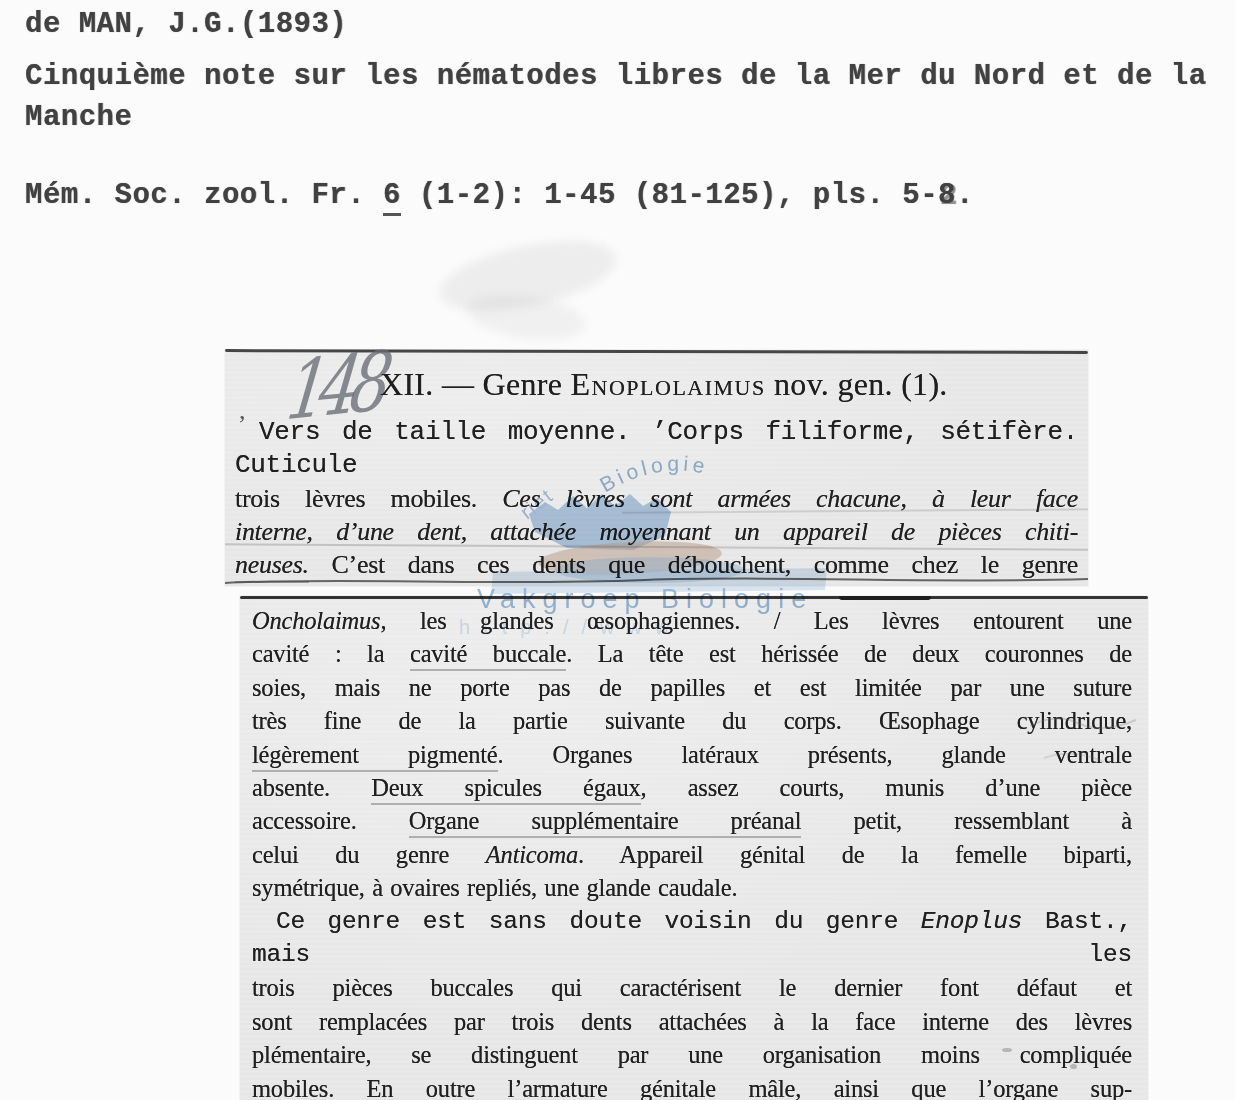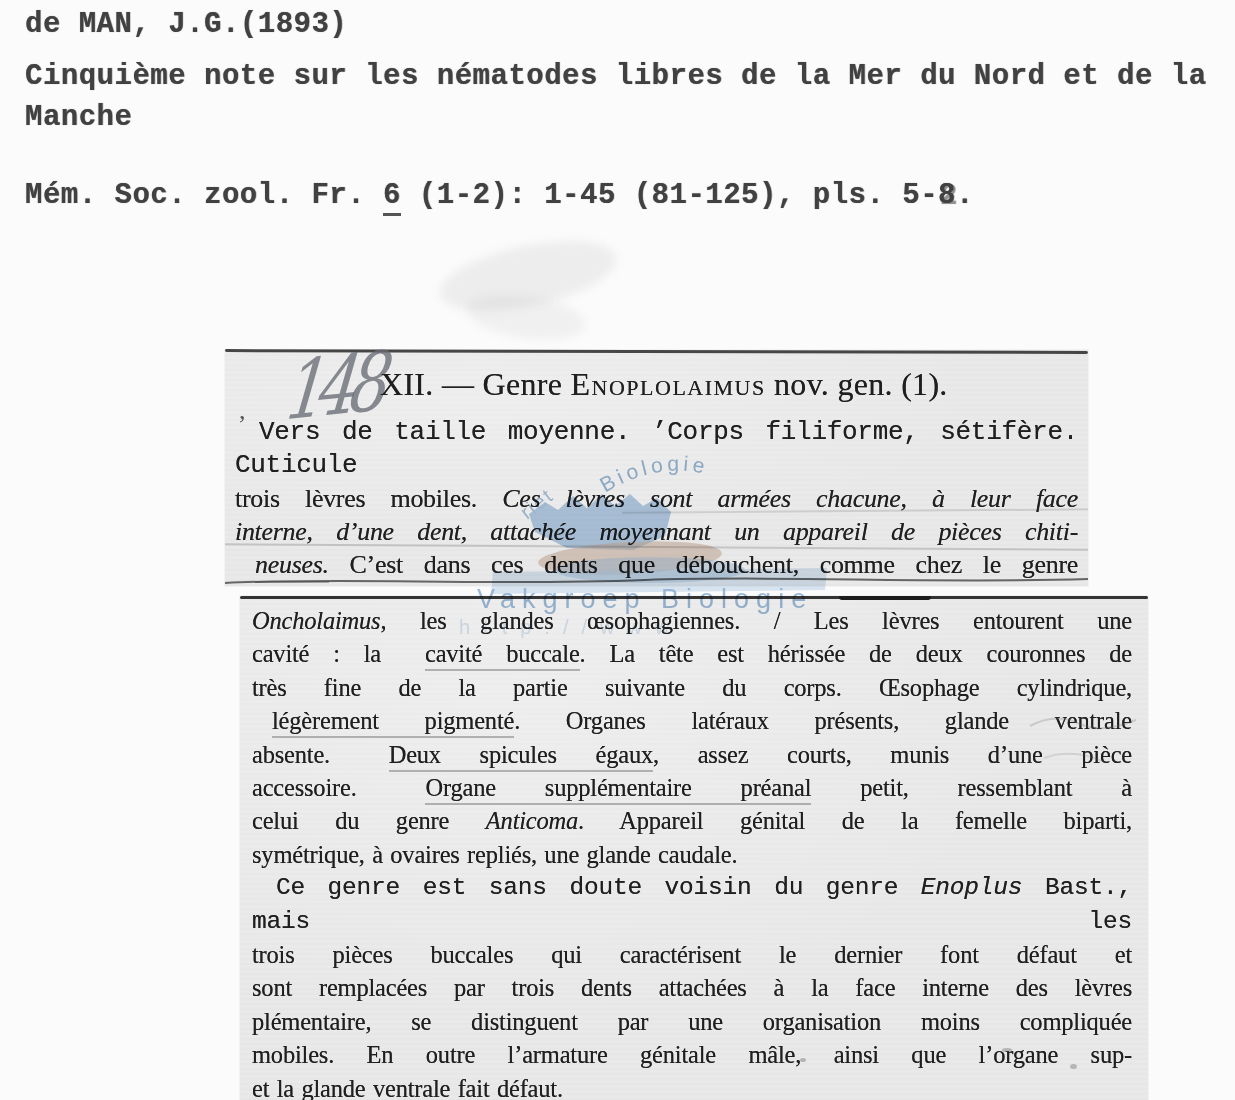--- a/index.html
+++ b/index.html
@@ -64,21 +64,21 @@
   #clip2 .lines{top:8px;left:12px;right:16px;font-size:24.5px;line-height:33.4px;letter-spacing:-.2px;}
   .line{
     text-align:justify;text-align-last:justify;
     text-shadow:0 0 .6px rgba(0,0,0,.65);
     word-spacing:1.5px;white-space:normal;
   }
   .line.noj{text-align:center;text-align-last:left;}
   .line.indent{text-indent:24px;font-family:Liberation Mono, monospace;}
   .it{font-style:italic;}
   .sc{font-variant:small-caps;letter-spacing:1.5px;}
-  .pu{border-bottom:2px solid rgba(125,125,125,.55);padding-bottom:2px;margin-left:20px;}
+  .pu{border-bottom:2px solid rgba(125,125,125,.55);padding-bottom:2px;}
 
   .crease{position:absolute;height:1.5px;background:rgba(70,70,70,.22);pointer-events:none;}
   .crease.c1{left:0;right:0;top:196px;transform:rotate(.35deg);}
   .crease.c2{left:46%;right:0;top:160px;transform:rotate(-.4deg);background:rgba(70,70,70,.16);}
 
   .torn{position:absolute;left:0;bottom:-2px;width:100%;height:14px;}
   .squiggle{position:absolute;right:4px;top:100px;width:120px;height:90px;opacity:.5;}
 
   .speck{position:absolute;background:rgba(90,90,90,.35);border-radius:50%;}
   .sp1{left:560px;top:462px;width:6px;height:4px;}
@@ -126,20 +126,21 @@
   </svg>
 </div>
 
 <div class="clip" id="clip2">
   <div class="top-edge">
       <span class="blob"></span>
     </div>
   <div class="lines">
     <div class="line"><span class="it">Oncholaimus</span><span>, les glandes œsophagiennes. / Les lèvres entourent une</span></div>
     <div class="line"><span>cavité : la </span><span class="pu">cavité buccale</span><span>. La tête est hérissée de deux couronnes de</span></div>
+    <div class="line"><span>soies, mais ne porte pas de papilles et est limitée par une suture</span></div>
     <div class="line"><span>très fine de la partie suivante du corps. Œsophage cylindrique,</span></div>
     <div class="line"><span class="pu">légèrement pigmenté</span><span>. Organes latéraux présents, glande ventrale</span></div>
     <div class="line"><span>absente. </span><span class="pu">Deux spicules égaux</span><span>, assez courts, munis d’une pièce</span></div>
     <div class="line"><span>accessoire. </span><span class="pu">Organe supplémentaire préanal</span><span> petit, ressemblant à</span></div>
     <div class="line"><span>celui du genre </span><span class="it">Anticoma</span><span>. Appareil génital de la femelle biparti,</span></div>
     <div class="line noj"><span>symétrique, à ovaires repliés, une glande caudale.</span></div>
     <div class="line indent"><span>Ce genre est sans doute voisin du genre </span><span class="it">Enoplus</span><span> Bast., mais les</span></div>
     <div class="line"><span>trois pièces buccales qui caractérisent le dernier font défaut et</span></div>
     <div class="line"><span>sont remplacées par trois dents attachées à la face interne des lèvres</span></div>
     <div class="line"><span>plémentaire, se distinguent par une organisation moins compliquée</span></div>

